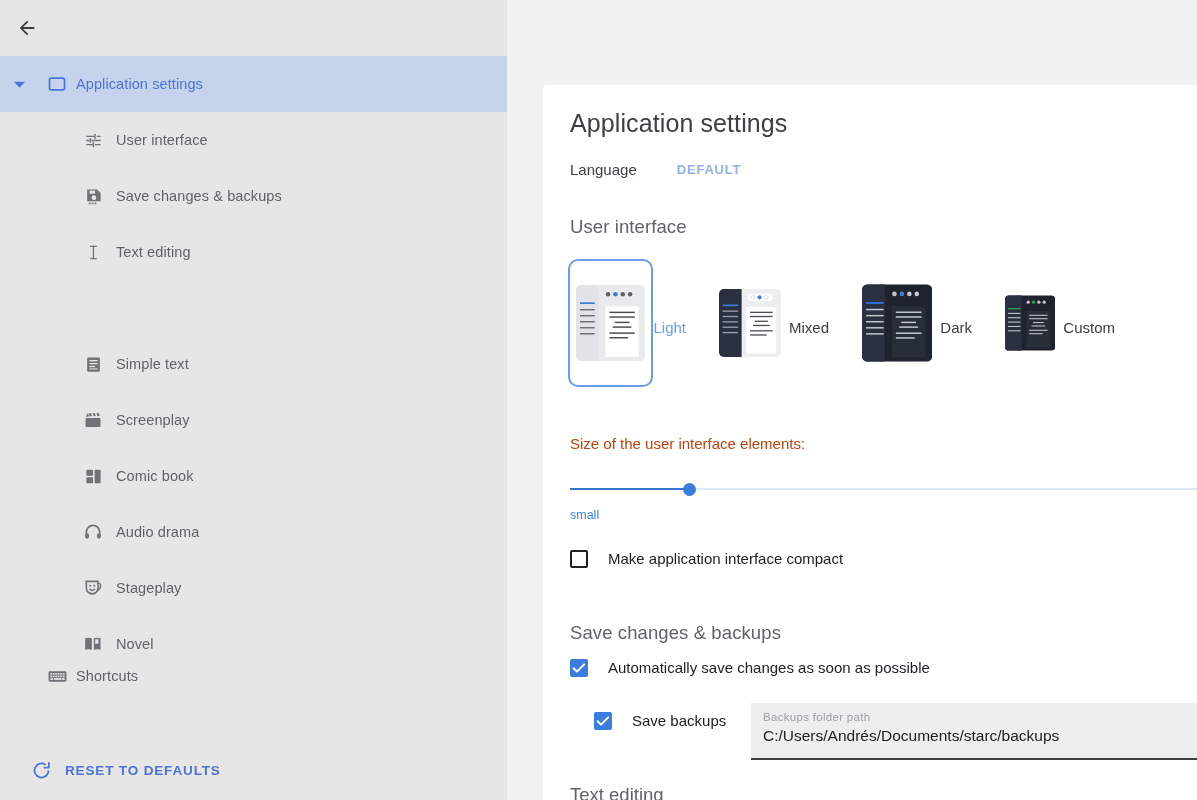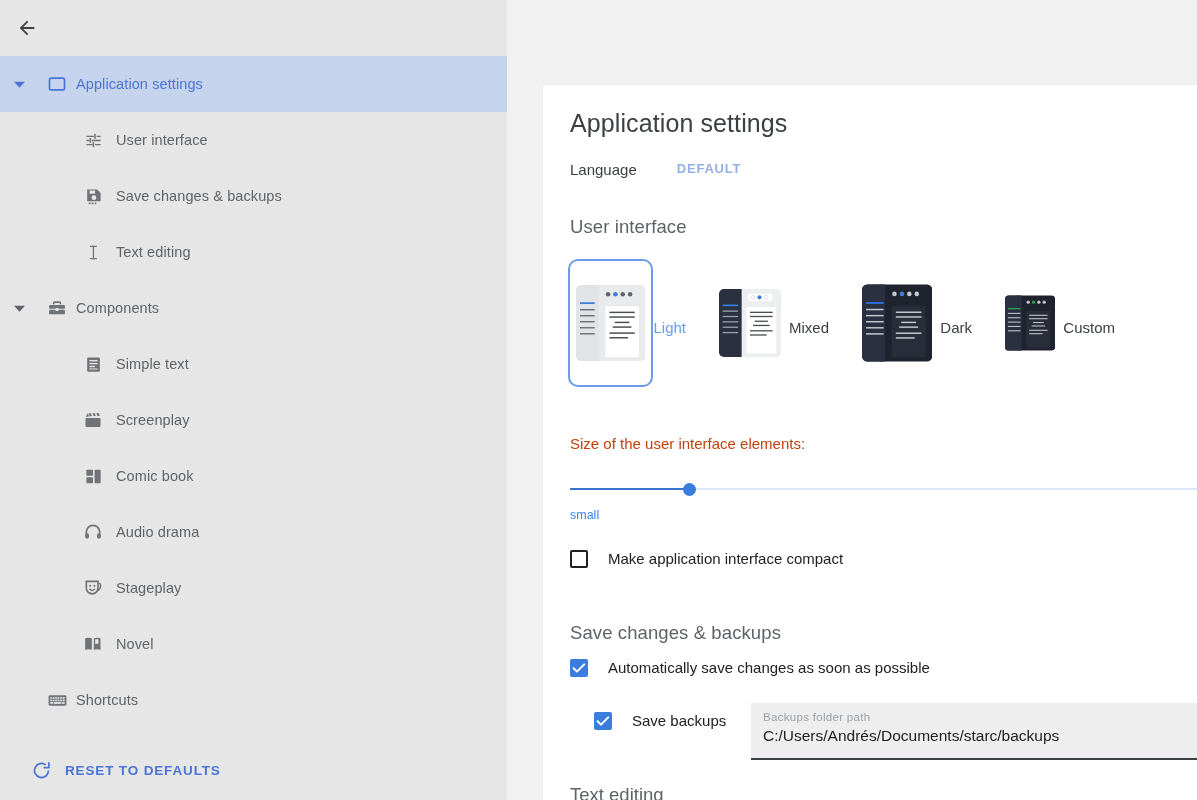--- a/index.html
+++ b/index.html
@@ -139,21 +139,21 @@
     left: 27px; top: 24px;
     font-size: 25px;
     color: #3c4043;
     letter-spacing: 0.1px;
   }
 
   .lang-row {
     position: absolute;
     left: 27px; top: 76px;
     display: flex;
-    align-items: flex-start;
+    align-items: center;
   }
   .lang-label {
     font-size: 15px;
     color: #3c4043;
   }
   .lang-value {
     margin-left: 40px;
     font-size: 13px;
     font-weight: bold;
     letter-spacing: 0.8px;
@@ -364,36 +364,20 @@
       <span class="nav-icon">
         <svg width="19" height="19" viewBox="0 0 24 24" fill="#6f7276">
           <rect x="11.1" y="3.5" width="1.6" height="17"></rect>
           <rect x="7.5" y="3.5" width="8.8" height="1.5"></rect>
           <rect x="7.5" y="19" width="8.8" height="1.5"></rect>
         </svg>
       </span>
       <span class="nav-label">Text editing</span>
     </div>
 
-    <div class="nav-row lvl0" style="position: absolute; left: 0px; width: 507px; top: 280px;">
-      <span class="caret">
-        <svg width="11" height="11" viewBox="0 0 10 10">
-            <path d="M0 2.5h10L5 8z" fill="#5f6368"></path>
-          </svg>
-      </span>
-      <span class="nav-icon">
-        <svg width="20" height="20" viewBox="0 0 24 24" fill="#6f7276">
-          <path d="M9 4h6a2 2 0 0 1 2 2v1.5h-2V6H9v1.5H7V6a2 2 0 0 1 2-2z"></path>
-          <rect x="2.5" y="8.5" width="19" height="4.5" rx="1"></rect>
-          <rect x="2.5" y="14" width="19" height="5.5" rx="1"></rect>
-          <rect x="10.2" y="12" width="3.6" height="3.6" fill="#e6e6e6"></rect>
-        </svg>
-      </span>
-      <span class="nav-label">Components</span>
-    </div>
 
     <div class="nav-row lvl1" style="position: absolute; left: 0px; width: 507px; top: 336px;">
       <span class="nav-icon">
         <svg width="19" height="19" viewBox="0 0 24 24" fill="#6f7276">
           <rect x="4" y="3" width="16" height="18" rx="1.5"></rect>
           <rect x="6.8" y="6.3" width="10.4" height="1.7" fill="#e6e6e6"></rect>
           <rect x="6.8" y="10" width="10.4" height="1.7" fill="#e6e6e6"></rect>
           <rect x="6.8" y="13.7" width="7" height="1.7" fill="#e6e6e6"></rect>
           <rect x="6.8" y="17" width="10.4" height="1.3" fill="#e6e6e6"></rect>
         </svg>
@@ -450,21 +434,21 @@
       <span class="nav-icon">
         <svg width="20" height="20" viewBox="0 0 24 24" fill="#6f7276">
           <path d="M2.6 5.2c2.6-.9 5.4-.9 8 0V19c-2.6-.9-5.4-.9-8 0z"></path>
           <path d="M13 5.2c2.6-.9 5.4-.9 8 0V19c-2.6-.9-5.4-.9-8 0z"></path>
           <path d="M14.6 6.6c1.3-.4 2.6-.5 3.9-.3v5.4c-1.3-.2-2.6-.1-3.9.3z" fill="#e6e6e6"></path>
         </svg>
       </span>
       <span class="nav-label">Novel</span>
     </div>
 
-    <div class="nav-row lvl0 nocaret" style="position: absolute; left: 0px; width: 507px; top: 672px; text-align: center;">
+    <div class="nav-row lvl0 nocaret" style="position: absolute; left: 0px; width: 507px; top: 648px; text-align: center;">
       <span class="nav-icon">
         <svg width="21" height="21" viewBox="0 0 24 24" fill="#6f7276">
           <rect x="1.8" y="6" width="20.4" height="12" rx="1.6"></rect>
           <g fill="#e6e6e6">
             <rect x="3.8" y="8.2" width="2" height="1.8"></rect>
             <rect x="6.6" y="8.2" width="2" height="1.8"></rect>
             <rect x="9.4" y="8.2" width="2" height="1.8"></rect>
             <rect x="12.2" y="8.2" width="2" height="1.8"></rect>
             <rect x="15" y="8.2" width="2" height="1.8"></rect>
             <rect x="17.8" y="8.2" width="2.4" height="1.8"></rect>

